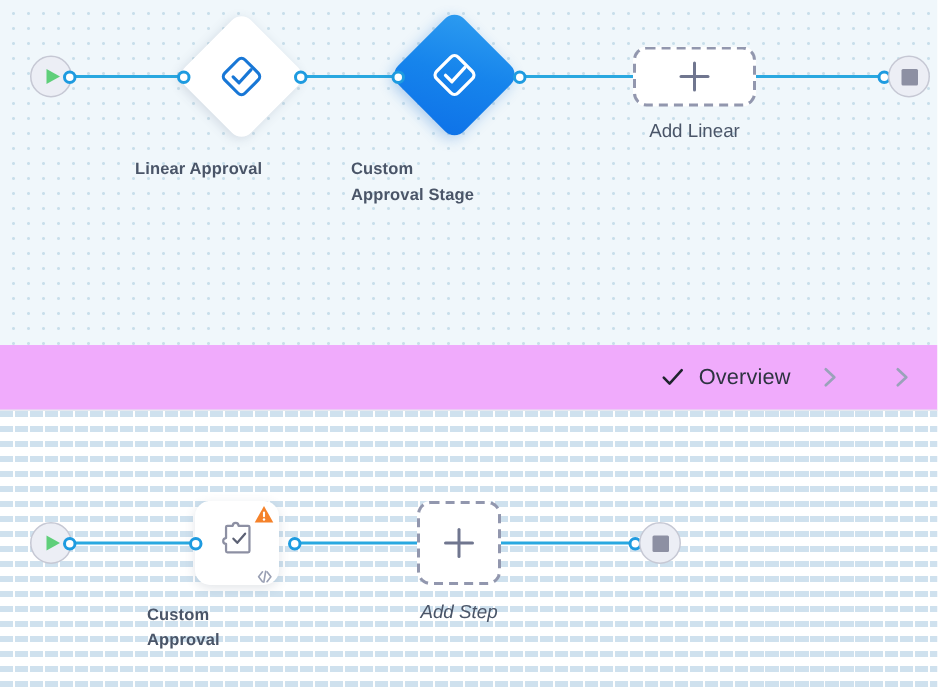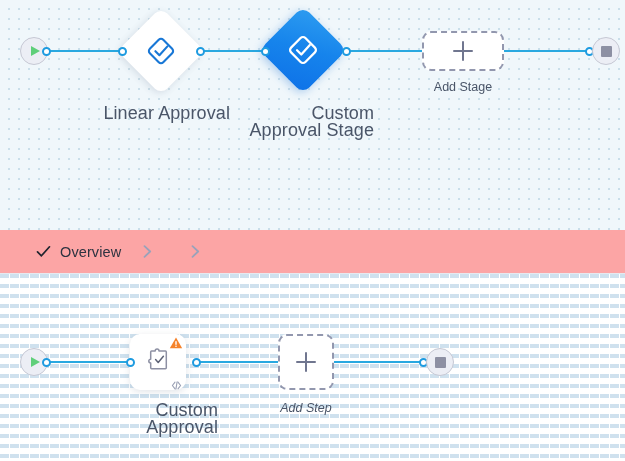--- a/index.html
+++ b/index.html
@@ -117,26 +117,27 @@
   .diamond > .glyph {
     transform: rotate(-45deg);
     display: flex;
     align-items: center;
     justify-content: center;
   }
 
   
   .node-label {
     position: absolute;
-    text-align: right;
-    font-size: 18px;
+    text-align: left;
+    font-size: 11px;
     line-height: 17px;
     color: #4a5568;
     letter-spacing: 0.1px;
     white-space: pre-line;
+    font-weight: bold;
   }
 
   
   .add-box {
     position: absolute;
     border: 2px dashed #9297ae;
     border-radius: 9px;
     background: #ffffff;
     box-sizing: border-box;
     display: flex;
@@ -195,26 +196,27 @@
     color: #9aa0b4;
   }
 
   
   .tabbar {
     position: absolute;
     left: 0;
     top: 230px;
     width: 625px;
     height: 44px;
-    background: #fca5a5;
+    background: #f0abfc;
     border-bottom: 1px solid #e6e9ef;
     display: flex;
     align-items: center;
     padding-left: 32px;
     box-sizing: border-box;
+    justify-content: flex-end;
   }
   .tab {
     display: flex;
     align-items: center;
     gap: 8px;
     height: 44px;
     position: relative;
     padding: 0 2px;
     box-sizing: border-box;
   }
@@ -293,21 +295,21 @@
       </div>
     </div>
     <div class="port" style="left:261px; top:46.5px;"></div>
     <div class="port" style="left:342px; top:46.5px;"></div>
     <div class="node-label" style="left:234px; top:105px; width:140px;">Custom
 Approval Stage</div>
 
     <div class="add-box" style="left:422px; top:31px; width:82px; height:40px;">
       <div class="plus"></div>
     </div>
-    <div class="add-label" style="left:402px; top:80px; width:122px;">Add Stage</div>
+    <div class="add-label" style="left:402px; top:80px; width:122px;">Add Linear</div>
 
     <div class="port" style="left:585px; top:46.5px;"></div>
     <div class="terminal" style="left:592px; top:37px;">
       <div class="stop-sq"></div>
     </div>
   </div>
 
   <div class="tabbar">
 
     <div class="tab">

